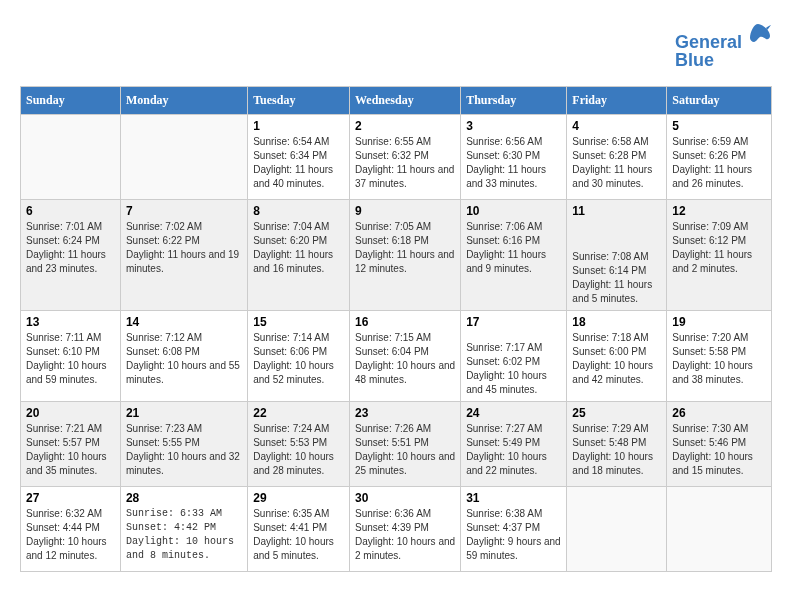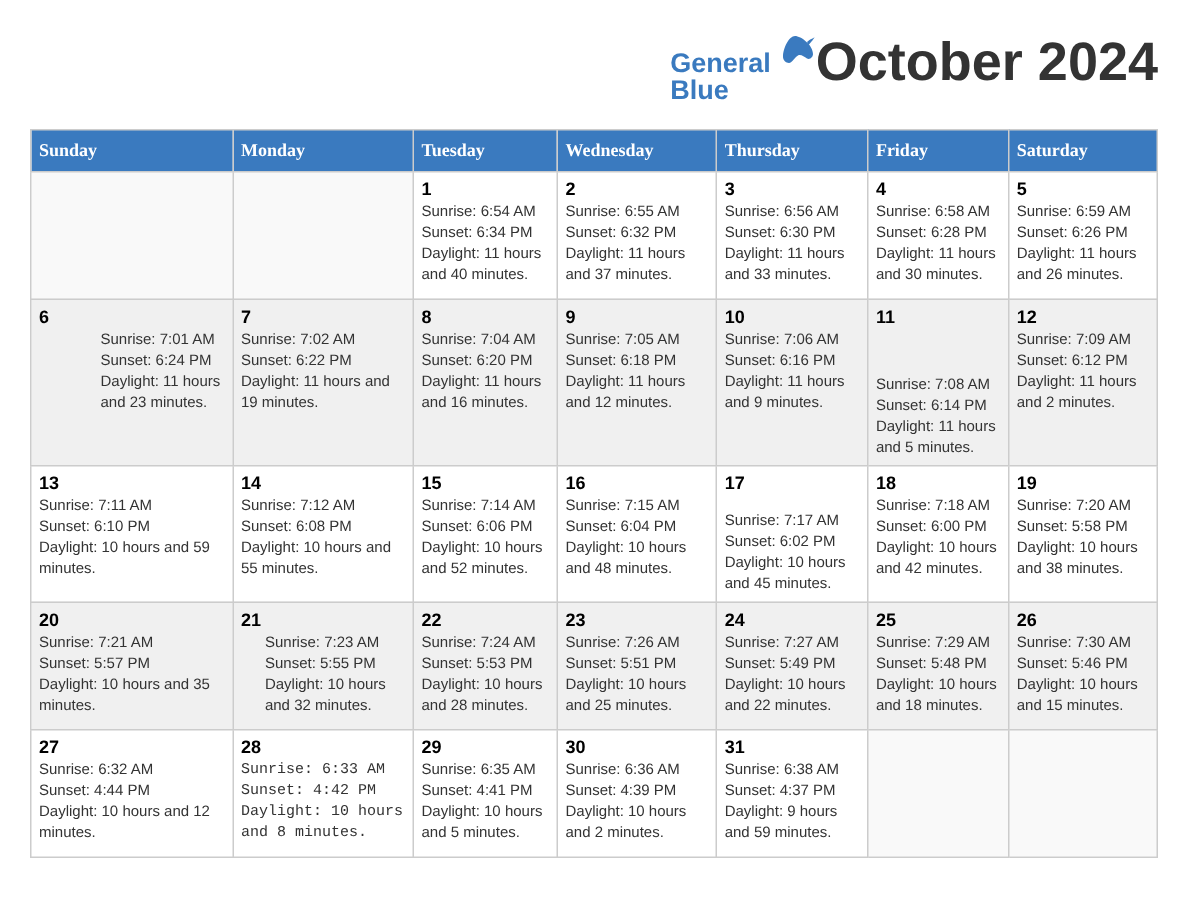--- a/index.html
+++ b/index.html
@@ -105,21 +105,20 @@
           <span>General</span><svg class="logo-icon" viewBox="0 0 28 28">
               <path d="M14 4 C18 4, 26 10, 26 16 C26 18, 24 20, 22 19 C20 18, 18 16, 16 17 C14 18, 12 22, 10 22 C8 22, 6 20, 6 18 C6 12, 10 4, 14 4Z" fill="#3a7abf"></path>
               <path d="M22 8 C24 6, 27 5, 27 5 C27 5, 25 8, 23 10Z" fill="#3a7abf"></path>
             </svg>
         </div>
       </div>
       <div style="font-size:18px;font-weight:bold;color:#3a7abf;margin-top:-4px;">Blue</div>
     </div>
   </div>
   <div class="title-block">
-    <div class="month-title">October 2024</div>
   </div>
 </div>
 
 <table>
   <thead>
     <tr>
     <th>Sunday</th>
         <th>Monday</th>
         <th>Tuesday</th>
         <th>Wednesday</th>
@@ -159,21 +158,21 @@
         <td>
           <span class="day-num">5</span>
           <div class="day-info" style="white-space: pre-line;">Sunrise: 6:59 AM
 Sunset: 6:26 PM
 Daylight: 11 hours and 26 minutes.</div>
         </td>
       </tr>
       <tr>
         <td>
           <span class="day-num">6</span>
-          <div class="day-info" style="white-space: pre-line; margin-left: 41px;">Sunrise: 7:01 AM
+          <div class="day-info" style="white-space: pre-line;">Sunrise: 7:01 AM
 Sunset: 6:24 PM
 Daylight: 11 hours and 23 minutes.</div>
         </td>
         <td>
           <span class="day-num">7</span>
           <div class="day-info" style="white-space: pre-line;">Sunrise: 7:02 AM
 Sunset: 6:22 PM
 Daylight: 11 hours and 19 minutes.</div>
         </td>
         <td>
@@ -253,21 +252,21 @@
       </tr>
       <tr>
         <td>
           <span class="day-num">20</span>
           <div class="day-info" style="white-space: pre-line;">Sunrise: 7:21 AM
 Sunset: 5:57 PM
 Daylight: 10 hours and 35 minutes.</div>
         </td>
         <td>
           <span class="day-num">21</span>
-          <div class="day-info" style="white-space: pre-line; margin-left: 16px;">Sunrise: 7:23 AM
+          <div class="day-info" style="white-space: pre-line;">Sunrise: 7:23 AM
 Sunset: 5:55 PM
 Daylight: 10 hours and 32 minutes.</div>
         </td>
         <td>
           <span class="day-num">22</span>
           <div class="day-info" style="white-space: pre-line;">Sunrise: 7:24 AM
 Sunset: 5:53 PM
 Daylight: 10 hours and 28 minutes.</div>
         </td>
         <td>

